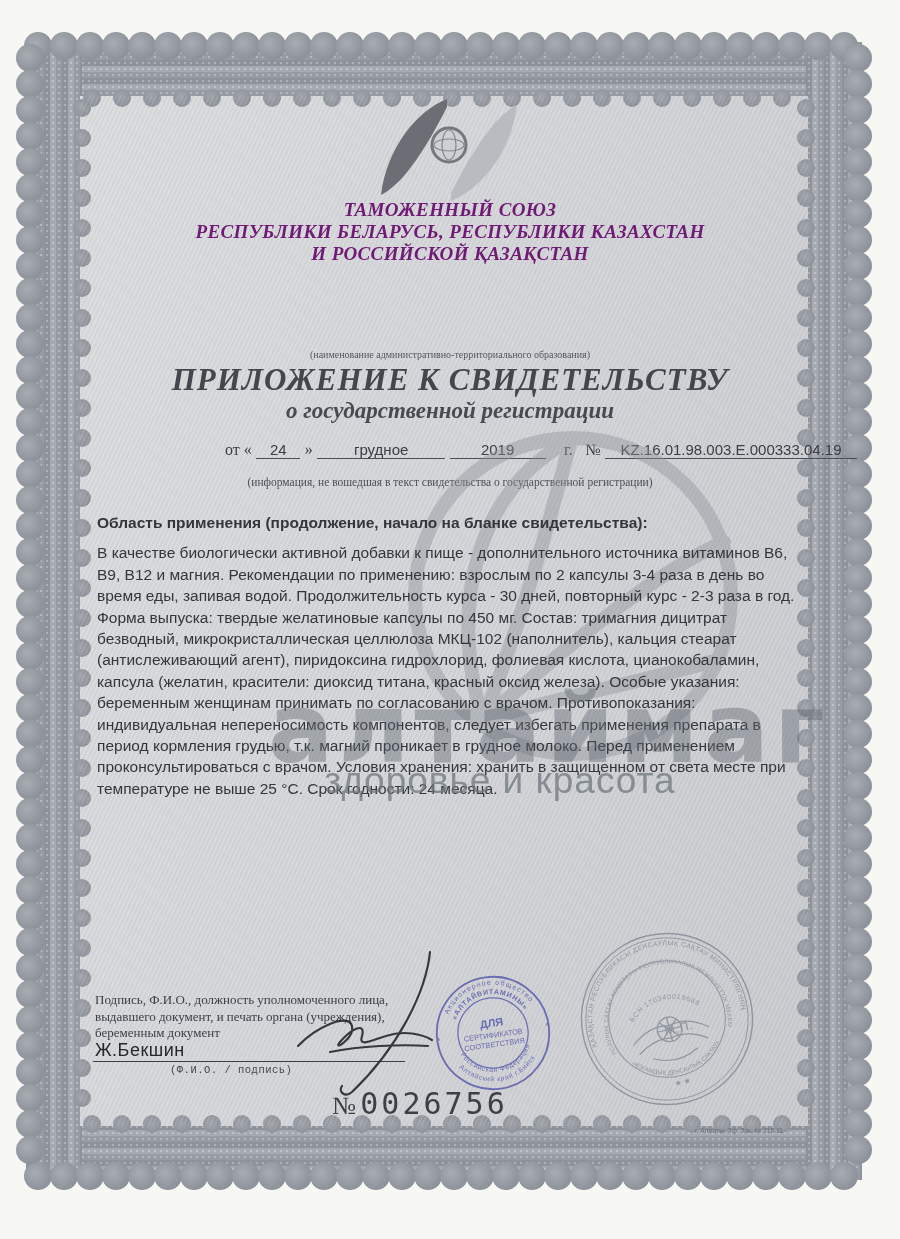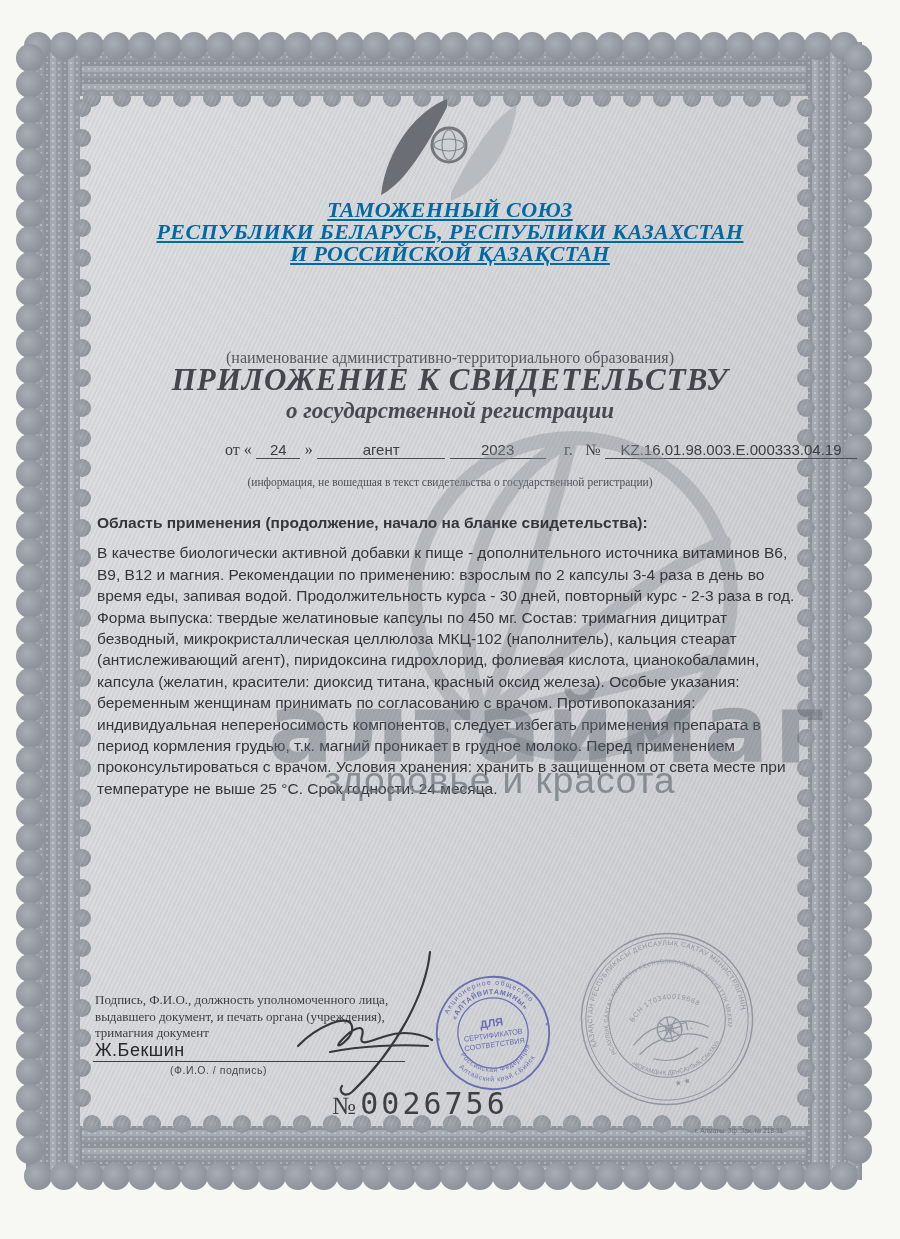--- a/index.html
+++ b/index.html
@@ -33,24 +33,24 @@
     background:linear-gradient(105deg,#dadcde 0%, #d3d5d8 50%, #c9cbcf 100%); }
   .paper-texture { position:absolute; left:80px; top:96px; width:728px; height:1030px; z-index:4;
     background:repeating-linear-gradient(115deg, rgba(255,255,255,.055) 0 2px, rgba(40,44,50,.035) 2px 4px); }
   .inner-bumps { position:absolute; inset:0; z-index:3; }
   
   .content { position:absolute; inset:0; z-index:5; }
   .abs { position:absolute; }
   .serifit { font-family:"Liberation Serif", serif; font-style:italic; font-weight:bold; }
   .center { text-align:center; }
 
-  .union-title { left:90px; top:199px; width:720px; font-size:22px; line-height:22px;
-    letter-spacing:.4px; color:#0369a1;text-decoration:underline; }
+  .union-title { left:90px; top:199px; width:720px; font-size:19px; line-height:22px;
+    letter-spacing:.4px; color:#701a75; }
   .issuer { left:80px; top:277px; width:740px; font-size:15px; line-height:18.5px; color:#303238; }
-  .territory-caption { left:130px; top:349px; width:640px; font-size:16px; color:#54575e;
+  .territory-caption { left:130px; top:349px; width:640px; font-size:10px; color:#54575e;
     font-family:"Liberation Serif", serif; }
   .main-title { left:90px; top:362px; width:720px; font-size:31px; letter-spacing:1px; color:#43464d; }
   .sub-title  { left:90px; top:398px; width:720px; font-size:23px; color:#474a51; }
 
   .date-row { left:225px; top:441px; font-size:16px; color:#3b3e44; white-space:nowrap; }
   .date-row .lbl { font-family:"Liberation Serif", serif; }
   .date-row .val { font-family:"Liberation Sans", sans-serif; font-size:15px; }
   .u { display:inline-block; border-bottom:1.3px solid #4a4d53; text-align:center; }
   .info-caption { left:130px; top:476px; width:640px; font-size:11.5px; color:#4c4f56;
     font-family:"Liberation Serif", serif; }
@@ -64,21 +64,21 @@
     font-family:"DejaVu Sans", sans-serif; letter-spacing:5px; color:rgba(96,102,112,.42); }
   .wm-tagline { left:300px; top:760px; width:400px; font-size:37px;
     color:rgba(110,117,126,.75); letter-spacing:1px; }
 
   
   .sign-note { left:95px; top:992px; width:320px; font-size:13px; line-height:16.5px;
     color:#3a3d44; font-family:"Liberation Serif", serif; }
   .sign-name { left:95px; top:1040px; font-size:18px; letter-spacing:.5px; color:#26282c; }
   .sign-line { left:93px; top:1061px; width:312px; border-bottom:1.5px solid #3c3f45; }
   .sign-caption { left:170px; top:1064px; font-size:10.5px; color:#45484e;
-    font-family:Liberation Sans, sans-serif; letter-spacing:.5px; }
+    font-family:Liberation Mono, monospace; letter-spacing:.5px; }
 
   .serial { left:332px; top:1086px; white-space:nowrap; }
   .serial .sign { font-family:"Liberation Serif", serif; font-size:25px; color:#3c3e43; }
   .serial .num { font-family:"DejaVu Sans Mono", monospace; font-size:30px;
     letter-spacing:3px; color:#3d3f44; }
   .print-note { left:695px; top:1127px; font-size:6.5px; color:#696d74; }
 
   svg text { font-family:"Liberation Sans", sans-serif; }
 </style>
 </head>
@@ -385,22 +385,22 @@
 
     <div class="abs territory-caption center">(наименование административно-территориального образования)</div>
 
     <div class="abs sub-title serifit center">о государственной регистрации</div>
     <div class="abs main-title serifit center">ПРИЛОЖЕНИЕ К СВИДЕТЕЛЬСТВУ</div>
 
     <div class="abs date-row">
       <span class="lbl">от «</span>
       <span class="u val" style="width:44px;">24</span>
       <span class="lbl">»</span>
-      <span class="u val" style="width:128px;">агент</span>
-      <span class="u val" style="width:96px;">2023</span>
+      <span class="u val" style="width:128px;">грудное</span>
+      <span class="u val" style="width:96px;">2019</span>
       <span class="lbl" style="margin-left:14px;">г.</span>
       <span class="lbl" style="margin-left:8px;">№</span>
       <span class="u val" style="width:252px;">KZ.16.01.98.003.E.000333.04.19</span>
     </div>
 
     <div class="abs info-caption center">(информация, не вошедшая в текст свидетельства о государственной регистрации)</div>
 
     <svg class="abs wm-circle" viewBox="0 0 366 352">
       <g fill="none" stroke="#8d9299" stroke-width="14" stroke-linecap="round">
         <circle cx="185" cy="172" r="158"></circle>
@@ -415,21 +415,21 @@
       <div class="head">Область применения (продолжение, начало на бланке свидетельства):</div>
       <div>В качестве биологически активной добавки к пище - дополнительного источника витаминов В6, В9, В12 и магния. Рекомендации по применению: взрослым по 2 капсулы 3-4 раза в день во время еды, запивая водой. Продолжительность курса - 30 дней, повторный курс - 2-3 раза в год. Форма выпуска: твердые желатиновые капсулы по 450 мг. Состав: тримагния дицитрат безводный, микрокристаллическая целлюлоза МКЦ-102 (наполнитель), кальция стеарат (антислеживающий агент), пиридоксина гидрохлорид, фолиевая кислота, цианокобаламин, капсула (желатин, красители: диоксид титана, красный оксид железа). Особые указания: беременным женщинам принимать по согласованию с врачом. Противопоказания: индивидуальная непереносимость компонентов, следует избегать применения препарата в период кормления грудью, т.к. магний проникает в грудное молоко. Перед применением проконсультироваться с врачом. Условия хранения: хранить в защищенном от света месте при температуре не выше 25 °С. Срок годности: 24 месяца.</div>
     </div>
 
     <div class="abs wm-brand">алтаймаг</div>
     <div class="abs wm-tagline center">здоровье и красота</div>
 
     <div class="abs sign-note">
       <div>Подпись, Ф.И.О.,  должность уполномоченного лица,</div>
       <div>выдавшего документ, и печать органа (учреждения),</div>
-      <div>тримагния документ</div>
+      <div>беременным документ</div>
     </div>
     <div class="abs sign-name">Ж.Бекшин</div>
     <div class="abs sign-line"></div>
     <div class="abs sign-caption">(Ф.И.О. / подпись)</div>
 
     <svg class="abs" style="left:0; top:0;" width="900" height="1239" viewBox="0 0 900 1239" pointer-events="none">
       <g fill="none" stroke="#26282d" stroke-width="2.2" stroke-linecap="round" opacity=".9">
         <path d="M298,1046 C315,1028 348,1012 352,1026 C355,1038 332,1052 340,1042 C352,1028 366,1022 362,1036 C358,1048 372,1040 386,1036 C404,1030 422,1034 432,1040"></path>
         <path d="M430,952 C426,992 398,1048 352,1092 C345,1098 338,1092 342,1086"></path>
         <path d="M330,1052 C360,1046 400,1044 428,1046"></path>

